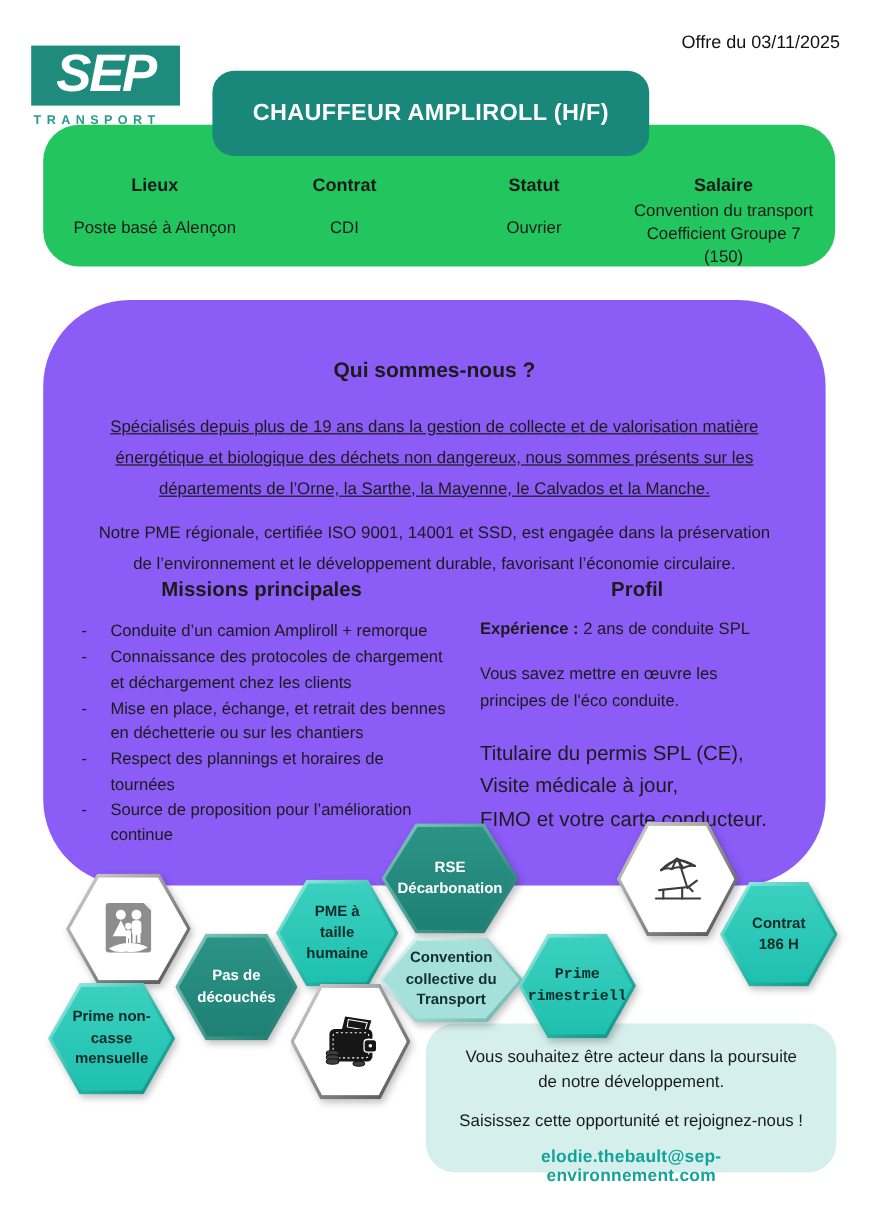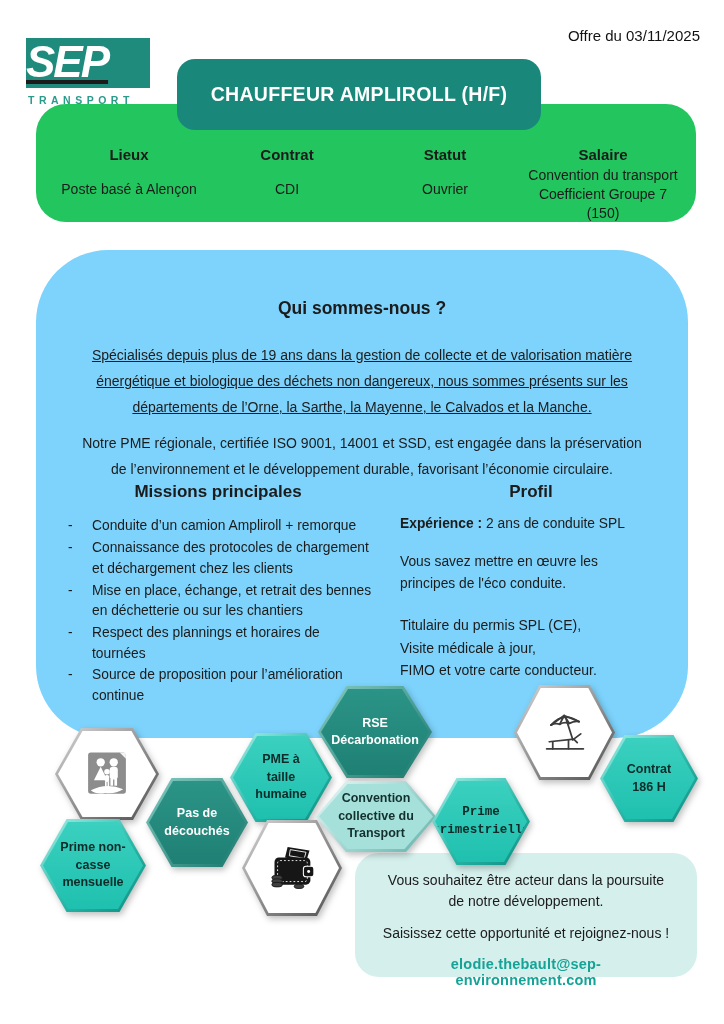--- a/index.html
+++ b/index.html
@@ -2,52 +2,52 @@
 <html><head>
 <meta charset="utf-8">
 <style>
   html,body{margin:0;padding:0;background:#ffffff;}
   body{font-family:"Liberation Sans", sans-serif;color:#1b1b1b;}
   #page{position:relative;width:724px;height:1024px;background:#ffffff;overflow:hidden;margin:0 auto;}
 
   
   #offer-date{position:absolute;top:27px;right:24px;font-size:15px;color:#121212;}
   #logo-block{position:absolute;left:26px;top:38px;width:140px;}
-  #logo-box{width:124px;height:50px;background:#1e8b7d;display:flex;align-items:center;text-decoration:underline;}
+  #logo-box{width:124px;height:50px;background:#1e8b7d;display:flex;align-items:center;justify-content:center;}
   #logo-text{color:#ffffff;font-style:italic;font-weight:bold;font-size:44px;letter-spacing:-2px;line-height:1;transform:translateY(-1px);}
   #logo-subtext{margin-top:6px;font-size:10.5px;font-weight:bold;letter-spacing:4.5px;color:#2a9a8b;padding-left:2px;}
   #title-banner{position:absolute;left:177px;top:59px;width:364px;height:71px;background:#19887b;border-radius:18px;display:flex;align-items:center;justify-content:center;z-index:3;}
   #title-banner .title{color:#ffffff;font-weight:bold;font-size:19.5px;letter-spacing:.3px;}
 
   
   #info-box{position:absolute;left:36px;top:104px;width:660px;height:118px;background:#22c55e;border-radius:30px;z-index:1;}
   #info-grid{display:flex;padding:42px 14px 0 14px;}
   .info-col{flex:1;text-align:center;}
   .info-label{font-weight:bold;font-size:15px;}
   .info-value{font-size:14px;margin-top:17px;line-height:1.35;}
   .info-value.tight{margin-top:3px;max-width:172px;margin-left:auto;margin-right:auto;}
 
   
-  #about-box{position:absolute;left:36px;top:250px;width:652px;height:488px;background:#7dd3fc;border-radius:72px;z-index:1;}
+  #about-box{position:absolute;left:36px;top:250px;width:652px;height:488px;background:#8b5cf6;border-radius:72px;z-index:1;}
   #about-title{text-align:center;font-weight:bold;font-size:17.5px;margin:48px 0 24px 0;}
   .about-p{font-size:14px;line-height:1.85;text-align:center;margin:0 auto;}
   #about-p1{width:608px;text-decoration:underline;}
   #about-p2{width:560px;margin-top:10px;}
   #columns{display:flex;padding:0 26px;}
   #col-missions{width:52%;}
   #col-profile{width:48%;padding-left:26px;box-sizing:border-box;}
   .col-title{text-align:center;font-weight:bold;font-size:17px;margin:0 0 14px 0;}
   #missions-list{list-style:none;margin:0;padding:0;font-size:13.8px;line-height:1.5;}
   #missions-list li{position:relative;padding-left:30px;margin-bottom:1px;}
   #missions-list li::before{content:"-";position:absolute;left:6px;}
   #profile-exp{font-size:13.8px;margin-bottom:20px;}
   #profile-exp .exp-label{font-weight:bold;}
   #profile-exp .exp-value{margin-left:4px;}
   #profile-eco{font-size:13.8px;line-height:1.55;margin-bottom:20px;width:250px;}
-  .license-line{font-size:14px;line-height:1.6;}
+  .license-line{font-size:17px;line-height:1.6;}
 
   
   .hex{position:absolute;z-index:5;filter:drop-shadow(2px 3px 3px rgba(0,0,0,0.25));}
   .hex-outer,.hex-inner{clip-path:polygon(25% 0,75% 0,100% 50%,75% 100%,25% 100%,0 50%);}
   .hex-outer{position:absolute;inset:0;}
   .hex-inner{position:absolute;inset:3px;display:flex;align-items:center;justify-content:center;text-align:center;}
   .hex-label{font-weight:bold;font-size:12.5px;line-height:1.4;padding:0 16%;}
   .hex-turquoise .hex-outer{background:linear-gradient(140deg,#a8f1e9 0%,#2ab8a9 55%,#0c8d80 100%);}
   .hex-turquoise .hex-inner{background:linear-gradient(180deg,#3bd0bf 0%,#1fc0af 100%);color:#0d2b28;}
   .hex-dark .hex-outer{background:linear-gradient(140deg,#85ccc2 0%,#1d7artial 50%,#0b5f55 100%);background:linear-gradient(140deg,#85ccc2 0%,#16756a 100%);}

